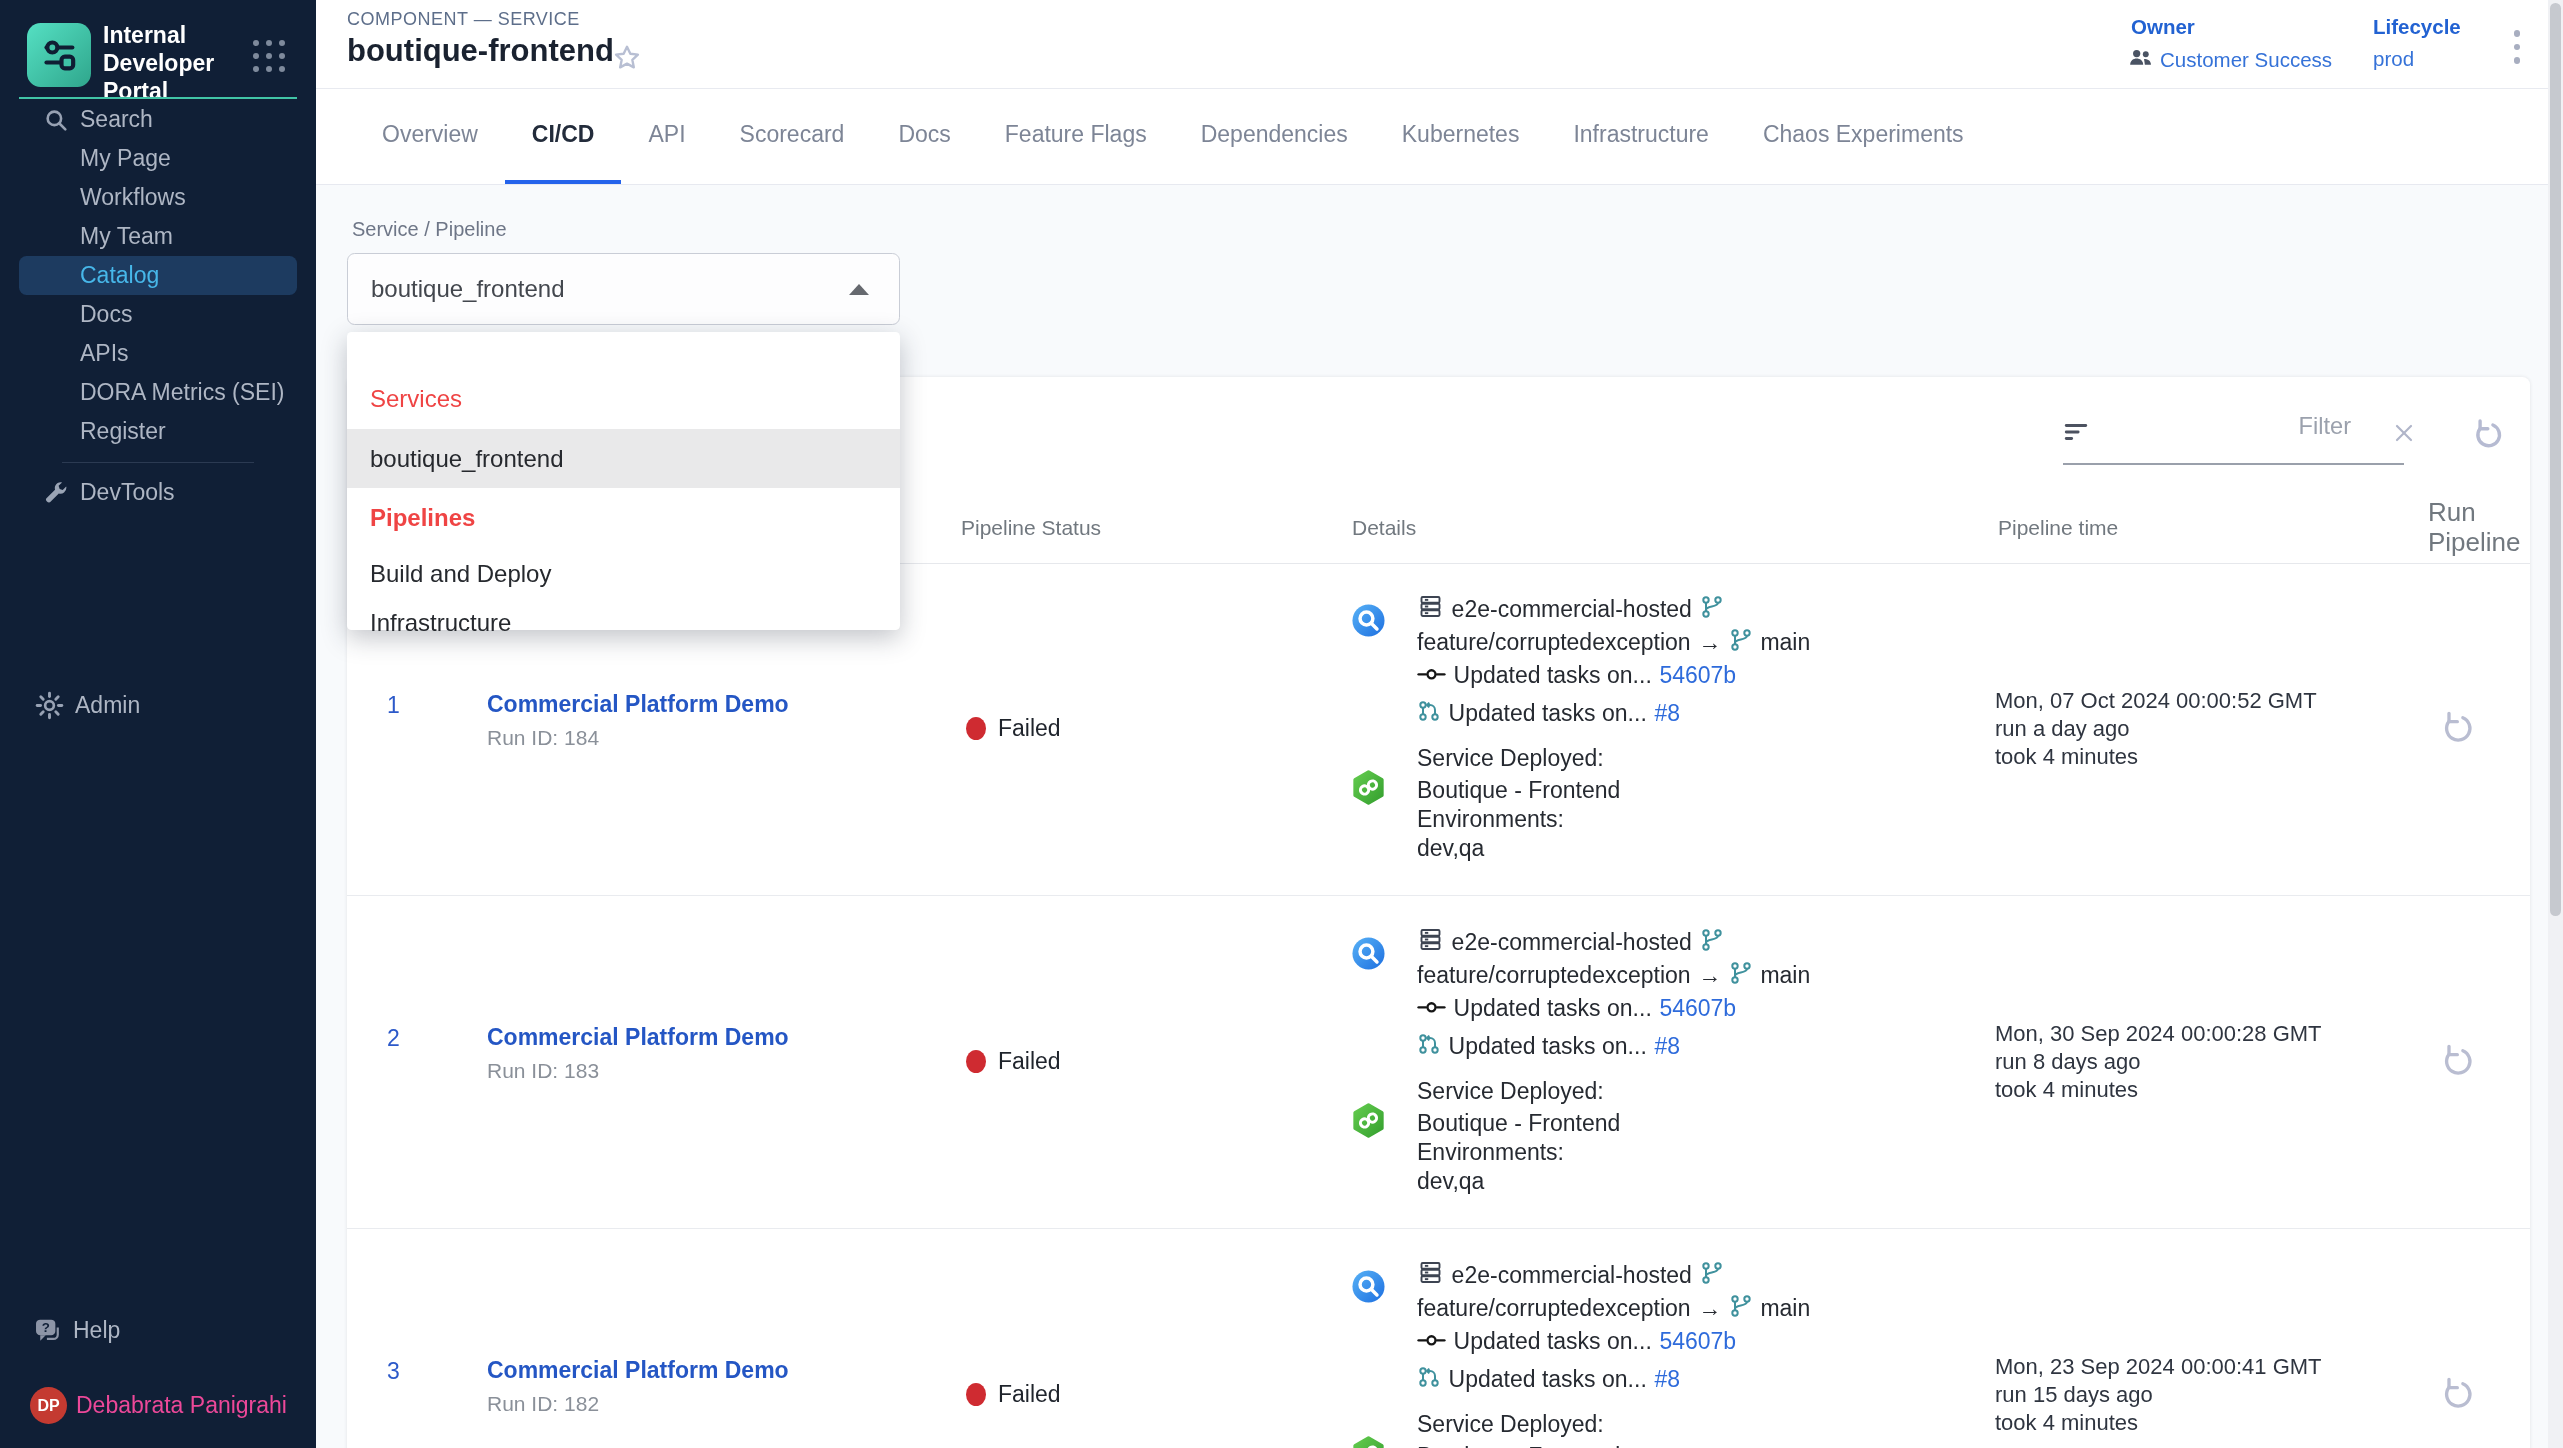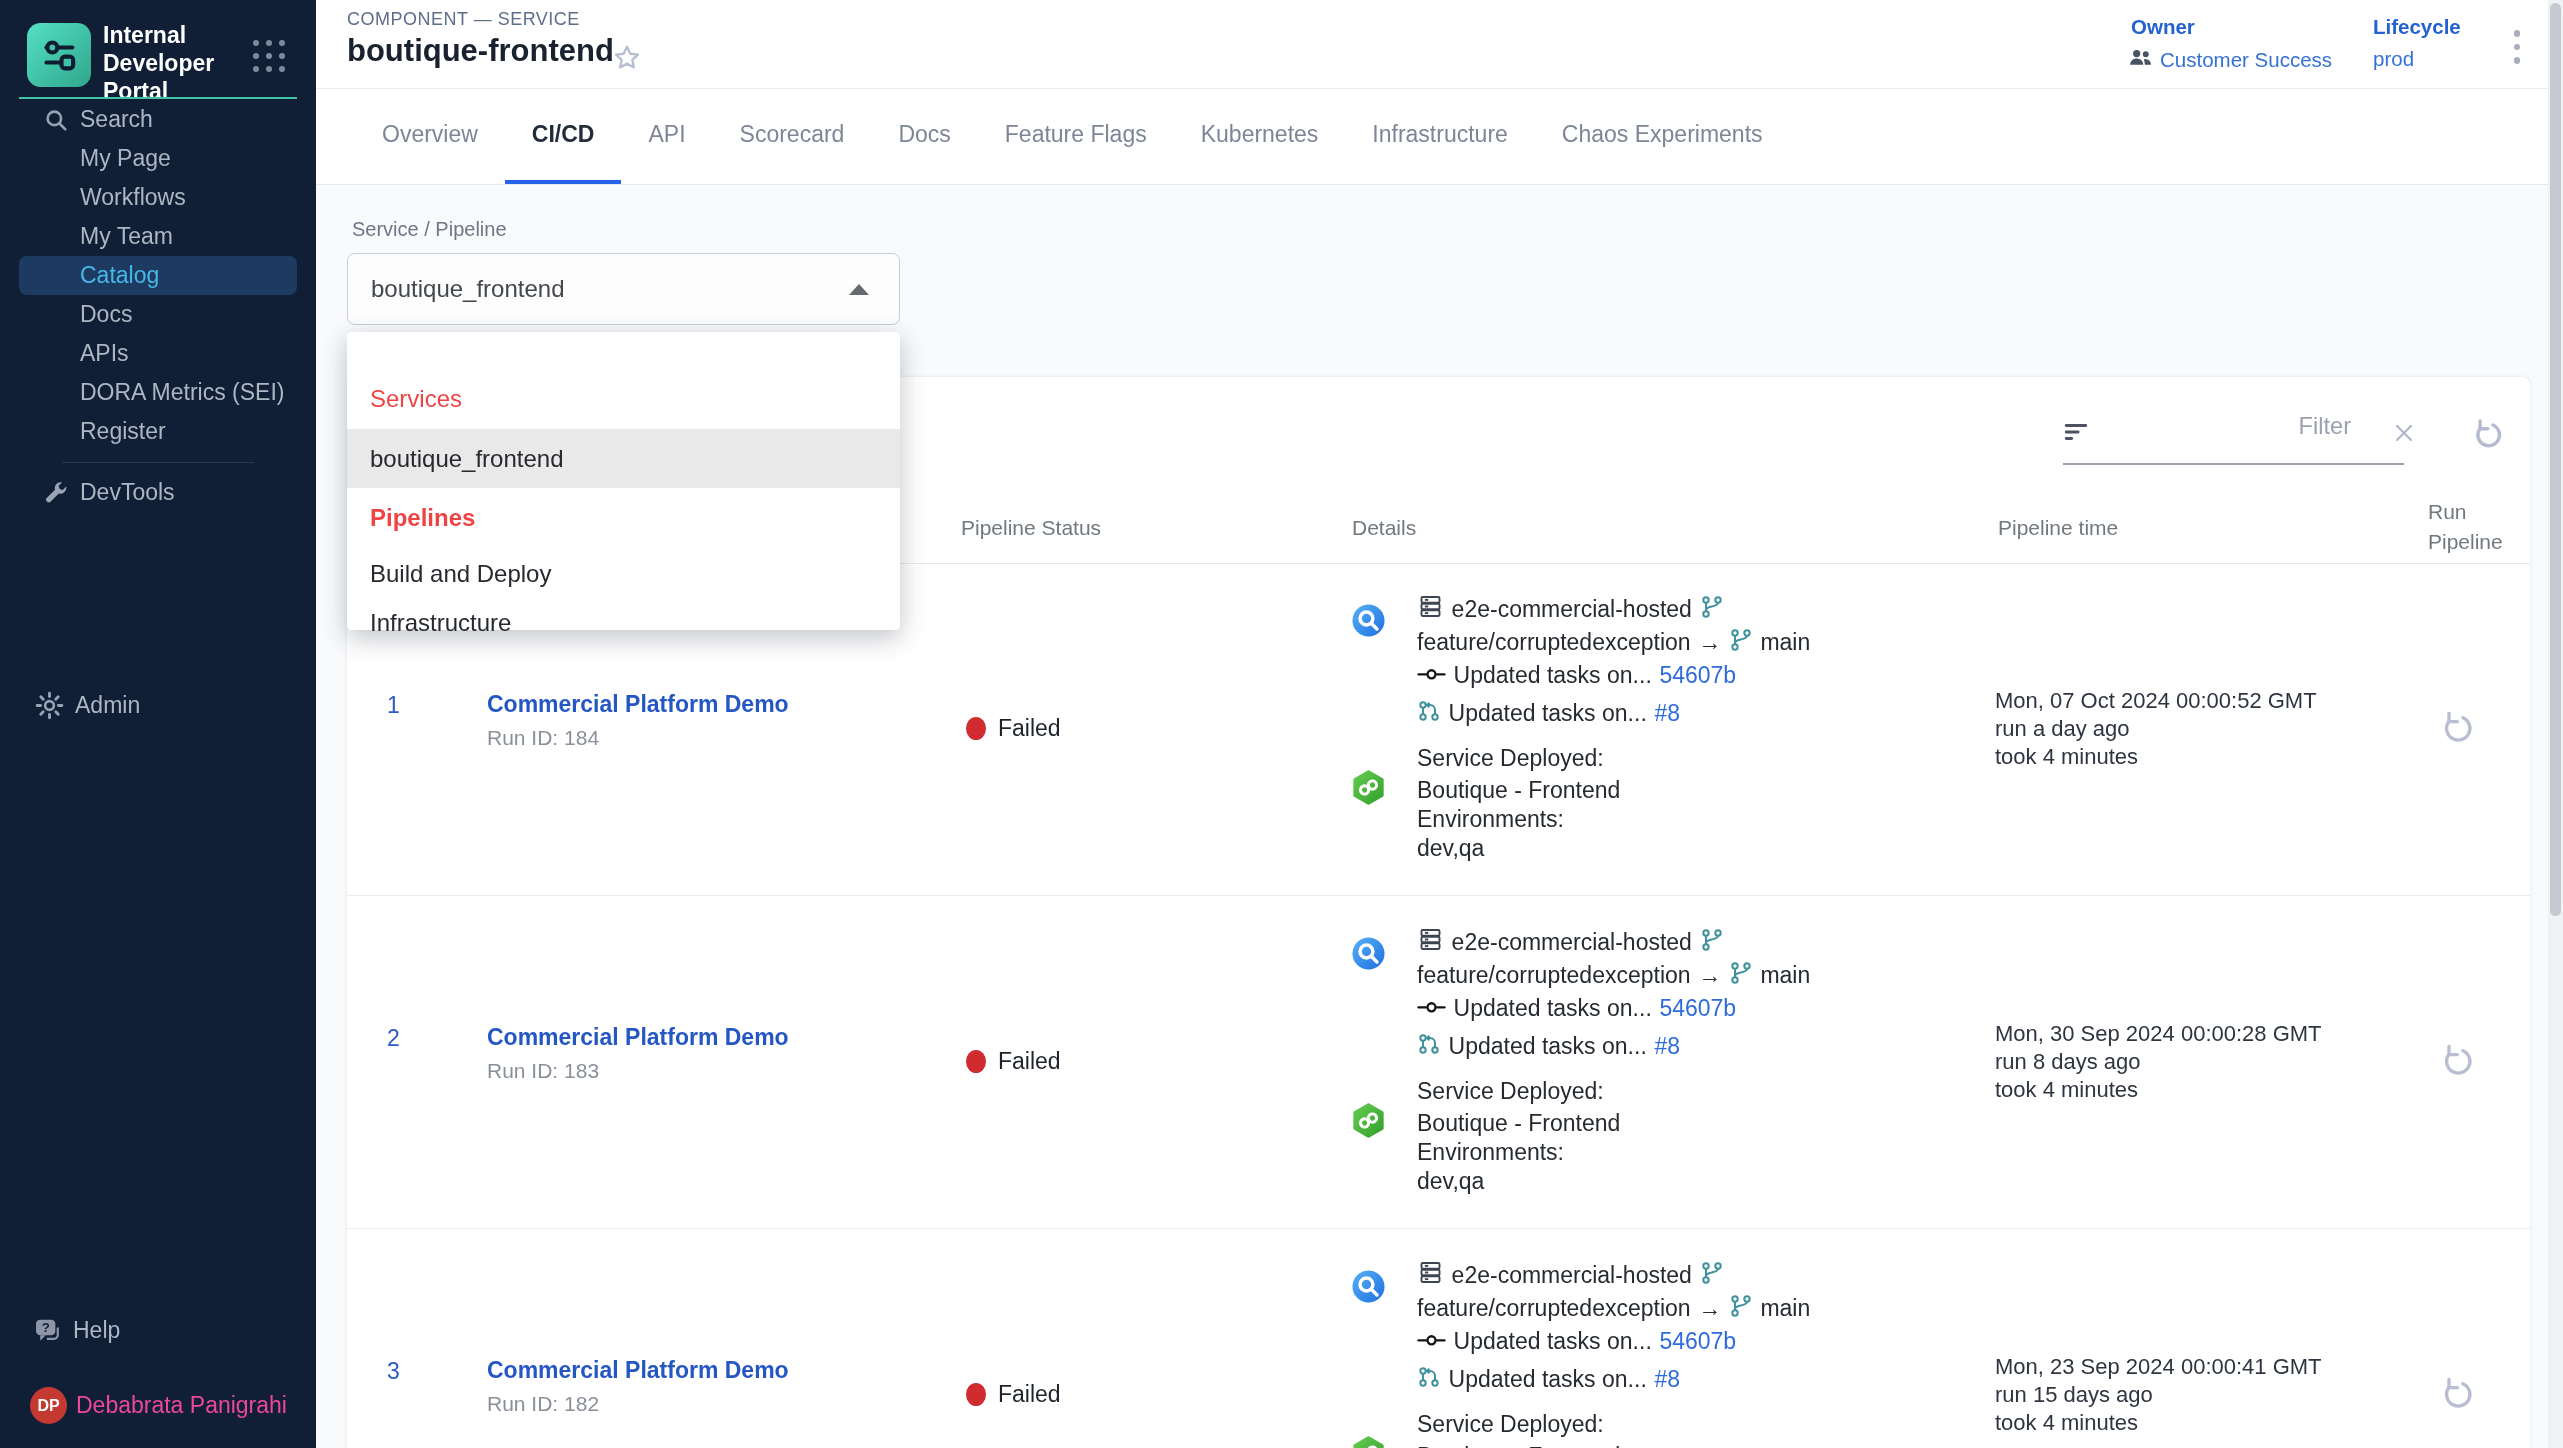--- a/index.html
+++ b/index.html
@@ -71,21 +71,21 @@
   .rname{position:absolute;left:140px;top:128px;font-size:23px;font-weight:700;color:#2456c4;}
   .rrunid{position:absolute;left:140px;top:163px;font-size:21px;color:#8a9099;}
   .rdot{position:absolute;left:619px;top:154px;width:20px;height:23px;border-radius:50%;background:#cf2b31;}
   .rstatus{position:absolute;left:651px;top:152px;font-size:23px;color:#1f242c;}
   .dline{position:absolute;left:1070px;height:33px;display:flex;align-items:center;gap:7.6px;
          font-size:23px;color:#262a31;}
   .dline .lnk{color:#2e6bdb;}
   .big-ico{position:absolute;left:1004px;}
   .rtime{position:absolute;left:1648px;top:124px;font-size:22px;line-height:28px;color:#2f3540;}
   .retry{position:absolute;left:2090px;top:146px;}
-  .run-hdr{position:absolute;left:2081px;top:120px;font-size:21px;color:#71787f;line-height:30px;width:114px;}
+  .run-hdr{position:absolute;left:2081px;top:120px;font-size:26px;color:#71787f;line-height:30px;width:114px;}
 
   .scrollbar{position:absolute;right:0;top:0;width:15px;height:1449px;background:#f0f1f4;}
   .scroll-thumb{position:absolute;right:2.3px;top:3px;width:10.7px;height:913px;border-radius:5.3px;background:#c6c9cf;}
 </style>
 </head>
 <body>
 
 <div id="app">
 
   <div class="sidebar">
@@ -231,20 +231,21 @@
 
     <div class="hdr-div"></div>
 
     <div class="tabs">
       <div class="tab">Overview</div>
       <div class="tab active">CI/CD</div>
       <div class="tab">API</div>
       <div class="tab">Scorecard</div>
       <div class="tab">Docs</div>
       <div class="tab">Feature Flags</div>
+      <div class="tab">Dependencies</div>
       <div class="tab">Kubernetes</div>
       <div class="tab">Infrastructure</div>
       <div class="tab">Chaos Experiments</div>
     </div>
     <div class="tabs-div"></div>
 
     <div class="content">
 
       <div class="sp-label">Service / Pipeline</div>
 

